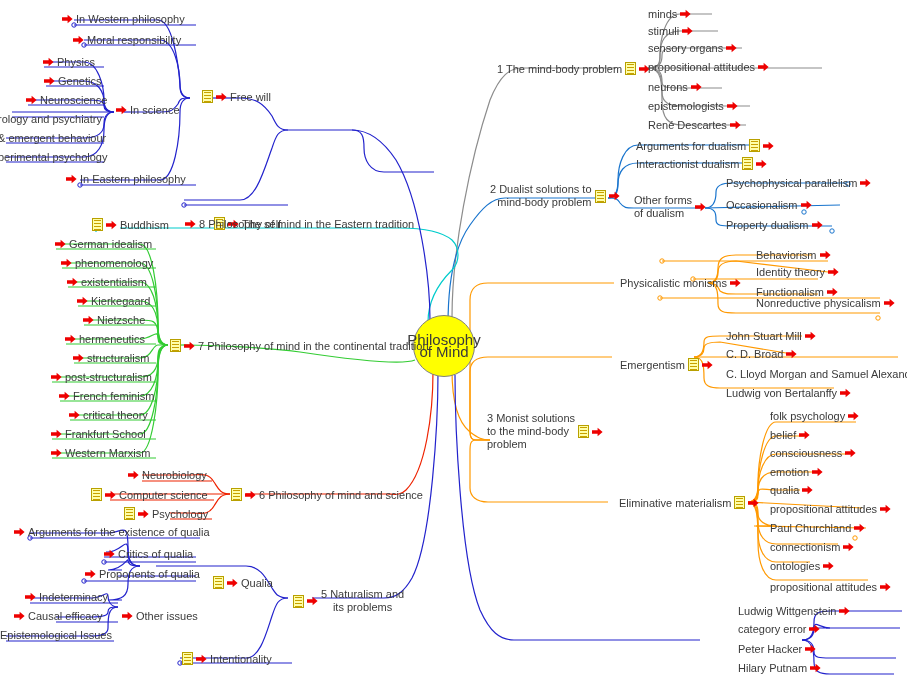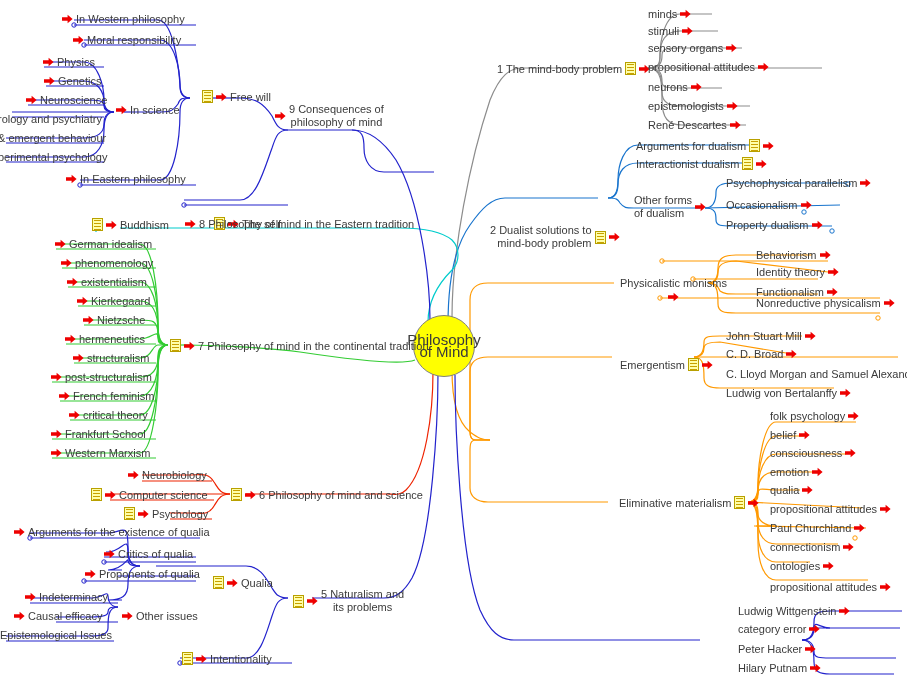--- a/index.html
+++ b/index.html
@@ -283,21 +283,21 @@
         <path d="M0,3.2h5.6V0.8L10.6,5L5.6,9.2V6.8H0z" fill="#ee0000"></path>
       </svg>
   </div>
   <div class="node" style="left:648px;top:119px;">
     <span class="label">René Descartes</span>
     <svg class="arrow" viewBox="0 0 11 10">
         <path d="M0,3.2h5.6V0.8L10.6,5L5.6,9.2V6.8H0z" fill="#ee0000"></path>
       </svg>
   </div>
 
-  <div class="node" style="left:490px;top:183px;margin-top:41px;">
+  <div class="node" style="left:490px;top:183px;">
     <span class="label twoL" style="text-align:right;">2 Dualist solutions to
 mind-body problem</span>
     <span class="note"></span>
     <svg class="arrow" viewBox="0 0 11 10">
         <path d="M0,3.2h5.6V0.8L10.6,5L5.6,9.2V6.8H0z" fill="#ee0000"></path>
       </svg>
   </div>
   <div class="node" style="left:636px;top:139px;">
     <span class="label">Arguments for dualism</span>
     <span class="note"></span>
@@ -331,21 +331,30 @@
         <path d="M0,3.2h5.6V0.8L10.6,5L5.6,9.2V6.8H0z" fill="#ee0000"></path>
       </svg>
   </div>
   <div class="node" style="left:726px;top:219px;">
     <span class="label">Property dualism</span>
     <svg class="arrow" viewBox="0 0 11 10">
         <path d="M0,3.2h5.6V0.8L10.6,5L5.6,9.2V6.8H0z" fill="#ee0000"></path>
       </svg>
   </div>
 
-  <div class="node" style="left:620px;top:277px;flex-direction:column;">
+  <div class="node" style="left:487px;top:412px;">
+    <span class="label twoL">3 Monist solutions
+to the mind-body
+problem</span>
+    <span class="note"></span>
+    <svg class="arrow" viewBox="0 0 11 10">
+        <path d="M0,3.2h5.6V0.8L10.6,5L5.6,9.2V6.8H0z" fill="#ee0000"></path>
+      </svg>
+  </div>
+  <div class="node" style="left:620px;top:277px;">
     <span class="label">Physicalistic monisms</span>
     <svg class="arrow" viewBox="0 0 11 10">
         <path d="M0,3.2h5.6V0.8L10.6,5L5.6,9.2V6.8H0z" fill="#ee0000"></path>
       </svg>
   </div>
   <div class="node" style="left:756px;top:249px;">
     <span class="label">Behaviorism</span>
     <svg class="arrow" viewBox="0 0 11 10">
         <path d="M0,3.2h5.6V0.8L10.6,5L5.6,9.2V6.8H0z" fill="#ee0000"></path>
       </svg>
@@ -674,27 +683,20 @@
     <span class="label">8 Philosophy of mind in the Eastern tradition</span>
   </div>
   <div class="node" style="left:92px;top:218px;">
     <span class="note"></span>
     <svg class="arrow" viewBox="0 0 11 10">
         <path d="M0,3.2h5.6V0.8L10.6,5L5.6,9.2V6.8H0z" fill="#ee0000"></path>
       </svg>
     <span class="label">Buddhism</span>
   </div>
 
-  <div class="node" style="left:275px;top:103px;">
-    <svg class="arrow" viewBox="0 0 11 10">
-        <path d="M0,3.2h5.6V0.8L10.6,5L5.6,9.2V6.8H0z" fill="#ee0000"></path>
-      </svg>
-    <span class="label twoL" style="text-align:center;">9 Consequences of
-philosophy of mind</span>
-  </div>
   <div class="node" style="left:202px;top:90px;">
     <span class="note"></span>
     <svg class="arrow" viewBox="0 0 11 10">
         <path d="M0,3.2h5.6V0.8L10.6,5L5.6,9.2V6.8H0z" fill="#ee0000"></path>
       </svg>
     <span class="label">Free will</span>
   </div>
   <div class="node" style="left:62px;top:13px;">
     <svg class="arrow" viewBox="0 0 11 10">
         <path d="M0,3.2h5.6V0.8L10.6,5L5.6,9.2V6.8H0z" fill="#ee0000"></path>

